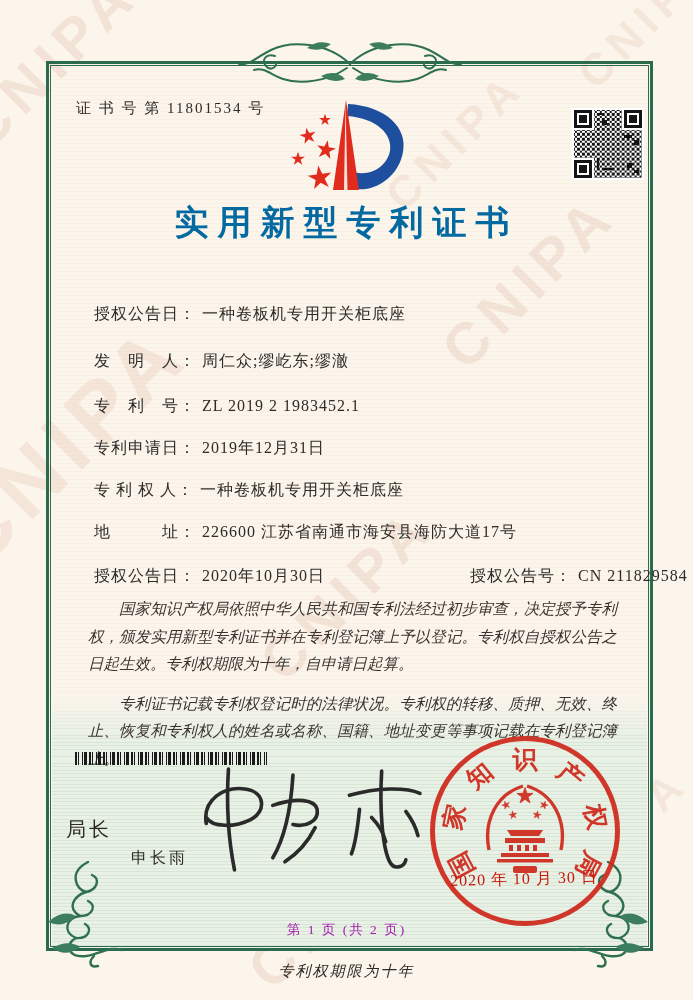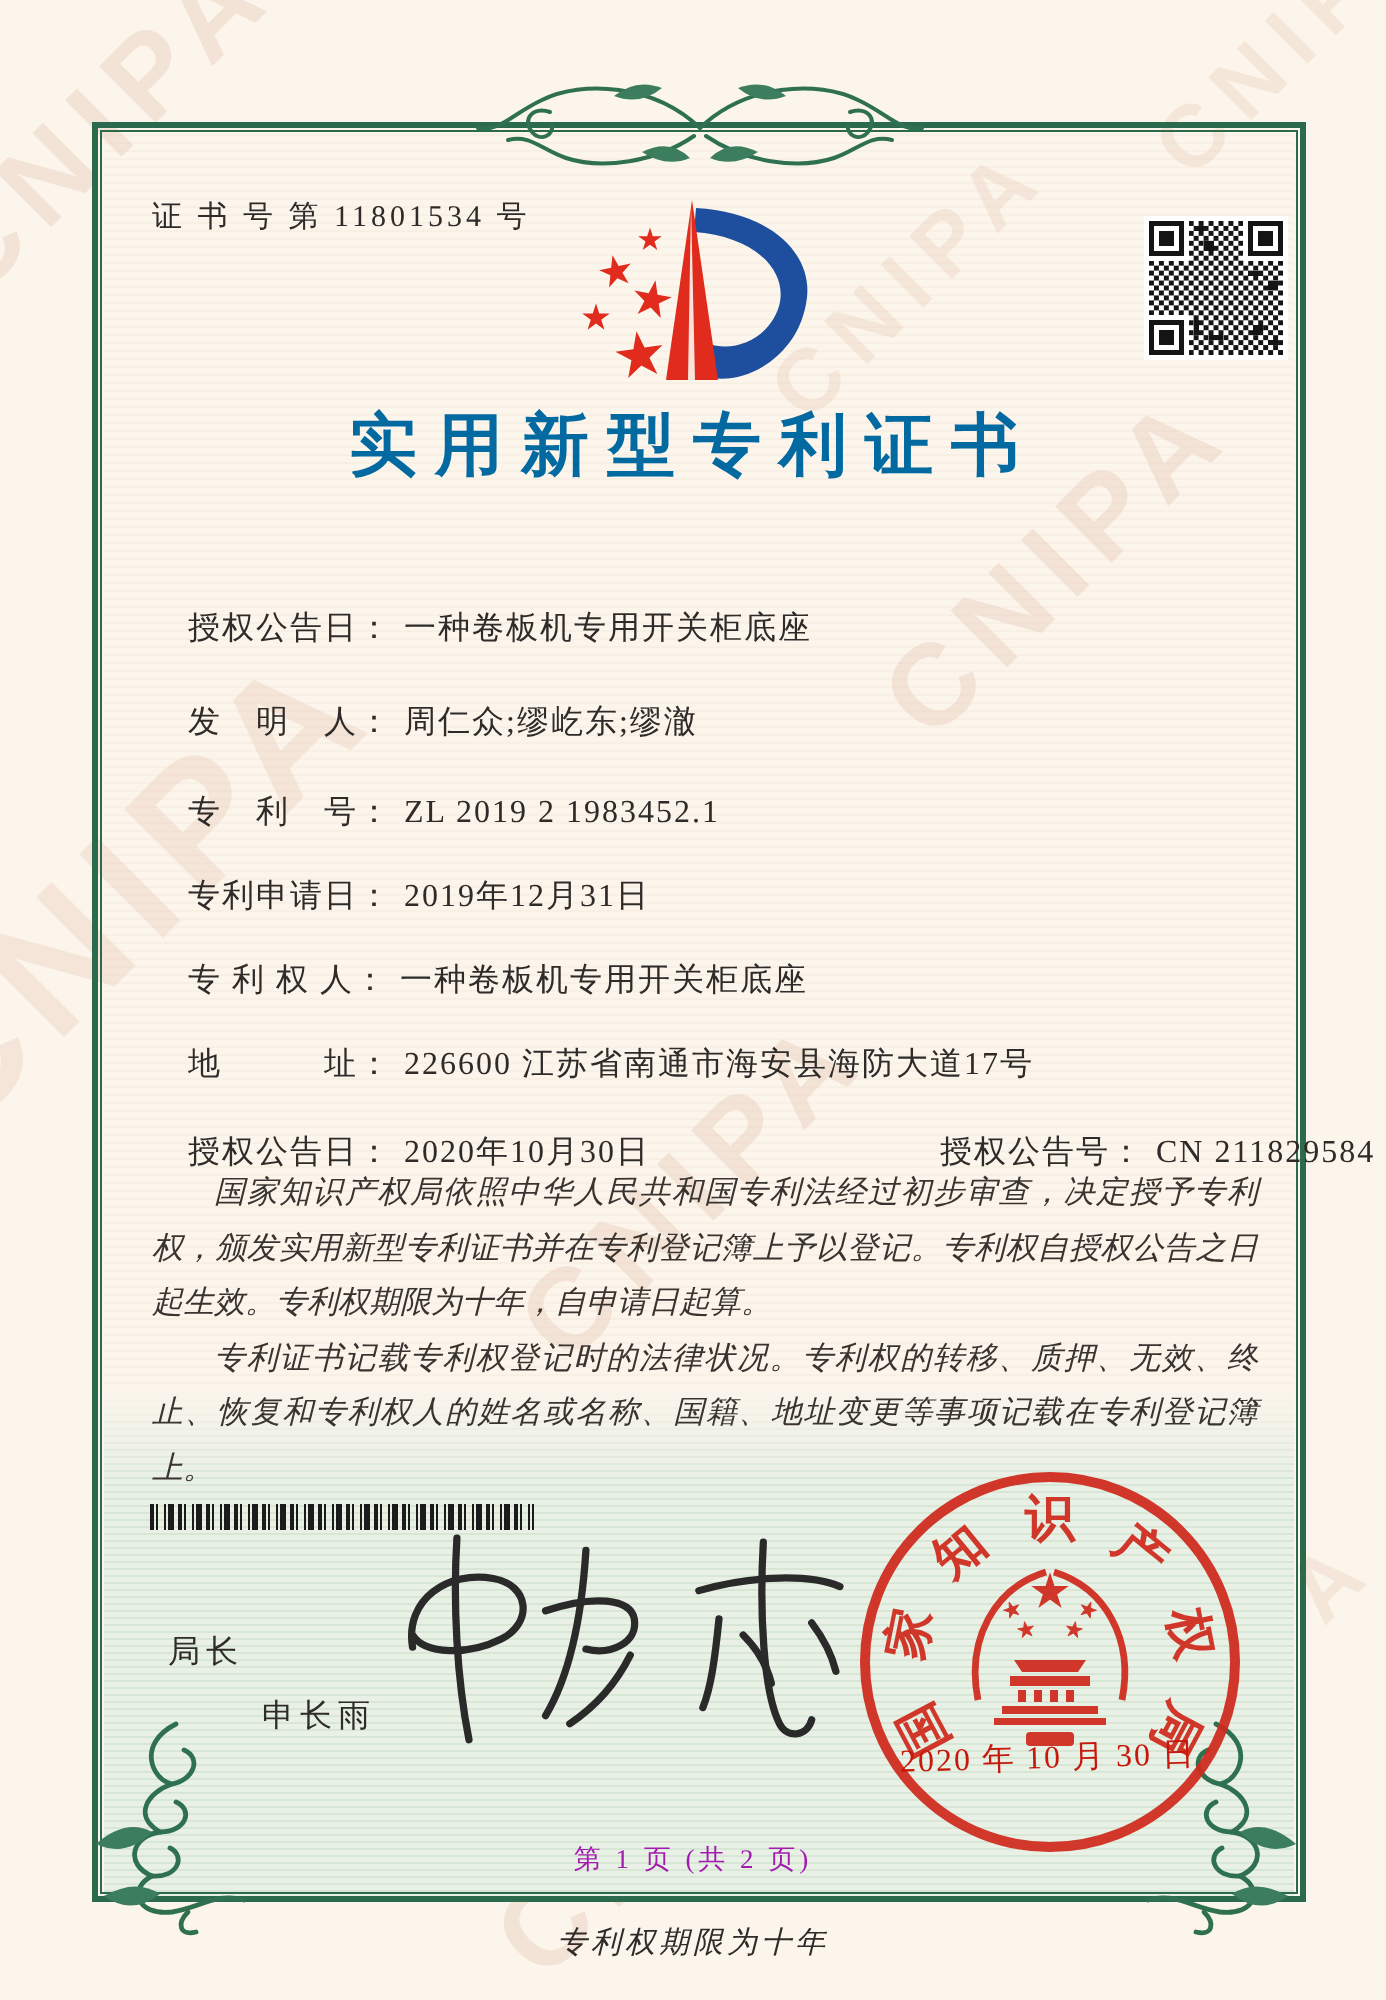--- a/index.html
+++ b/index.html
@@ -37,28 +37,28 @@
 
   
   .row{position:absolute;left:78px;z-index:3;font-size:16px;white-space:pre;}
   .row .lbl{letter-spacing:1px;}
   .row .val{margin-left:6px;letter-spacing:1px;}
   .grant-no{position:absolute;left:368px;top:0;white-space:pre;}
 
   
   .body-text{position:absolute;left:76px;top:583px;width:553px;z-index:3;
      font-size:15.5px;line-height:1.78;font-style:italic;color:#3a3430;text-align:justify;}
-  .body-text p{margin:0;text-indent:2em;}
+  .body-text p{margin:12px;text-indent:2em;}
 
   
   .barcode{position:absolute;left:75px;top:752px;width:192px;height:13px;z-index:3;
      background:repeating-linear-gradient(90deg,#1b1b1b 0 2px,transparent 2px 3px,
         #1b1b1b 3px 4px,transparent 4px 7px,#1b1b1b 7px 8px,transparent 8px 9px,
         #1b1b1b 9px 12px,transparent 12px 14px);}
-  .officer-title{position:absolute;left:84px;top:816px;z-index:3;font-size:16px;letter-spacing:3px;}
+  .officer-title{position:absolute;left:66px;top:816px;z-index:3;font-size:20px;letter-spacing:3px;}
   .officer-name{position:absolute;left:84px;top:848px;z-index:3;font-size:16px;letter-spacing:3px;margin-left:47px;}
   .signature{position:absolute;left:172px;top:760px;width:252px;height:118px;z-index:3;}
 
   
   .seal{position:absolute;left:430px;top:736px;width:190px;height:190px;z-index:4;opacity:.93;}
   .seal-circle{position:absolute;inset:0;border:5px solid #cf2a1c;border-radius:50%;box-sizing:border-box;}
   .seal-ring{position:absolute;inset:0;}
   .seal-ch{position:absolute;left:50%;top:50%;font-size:25px;font-weight:bold;color:#cf2a1c;
            font-family:"Liberation Serif","DejaVu Serif",serif;}
   .seal-emblem{position:absolute;left:45px;top:42px;}

